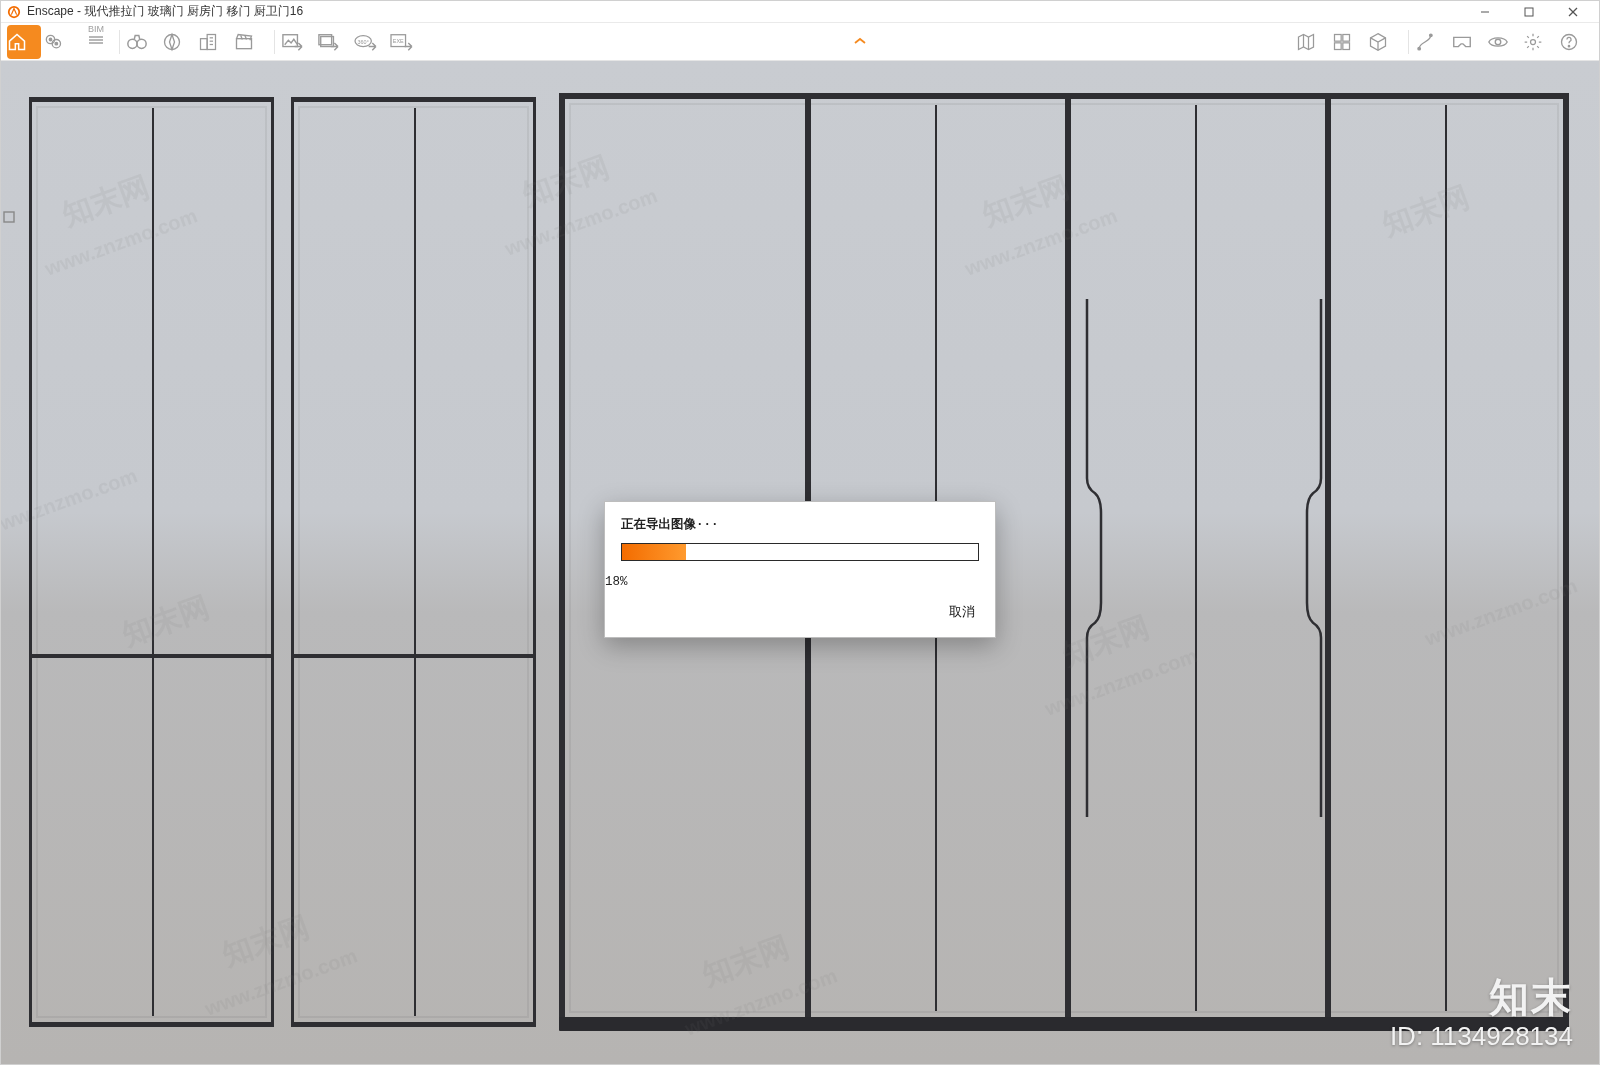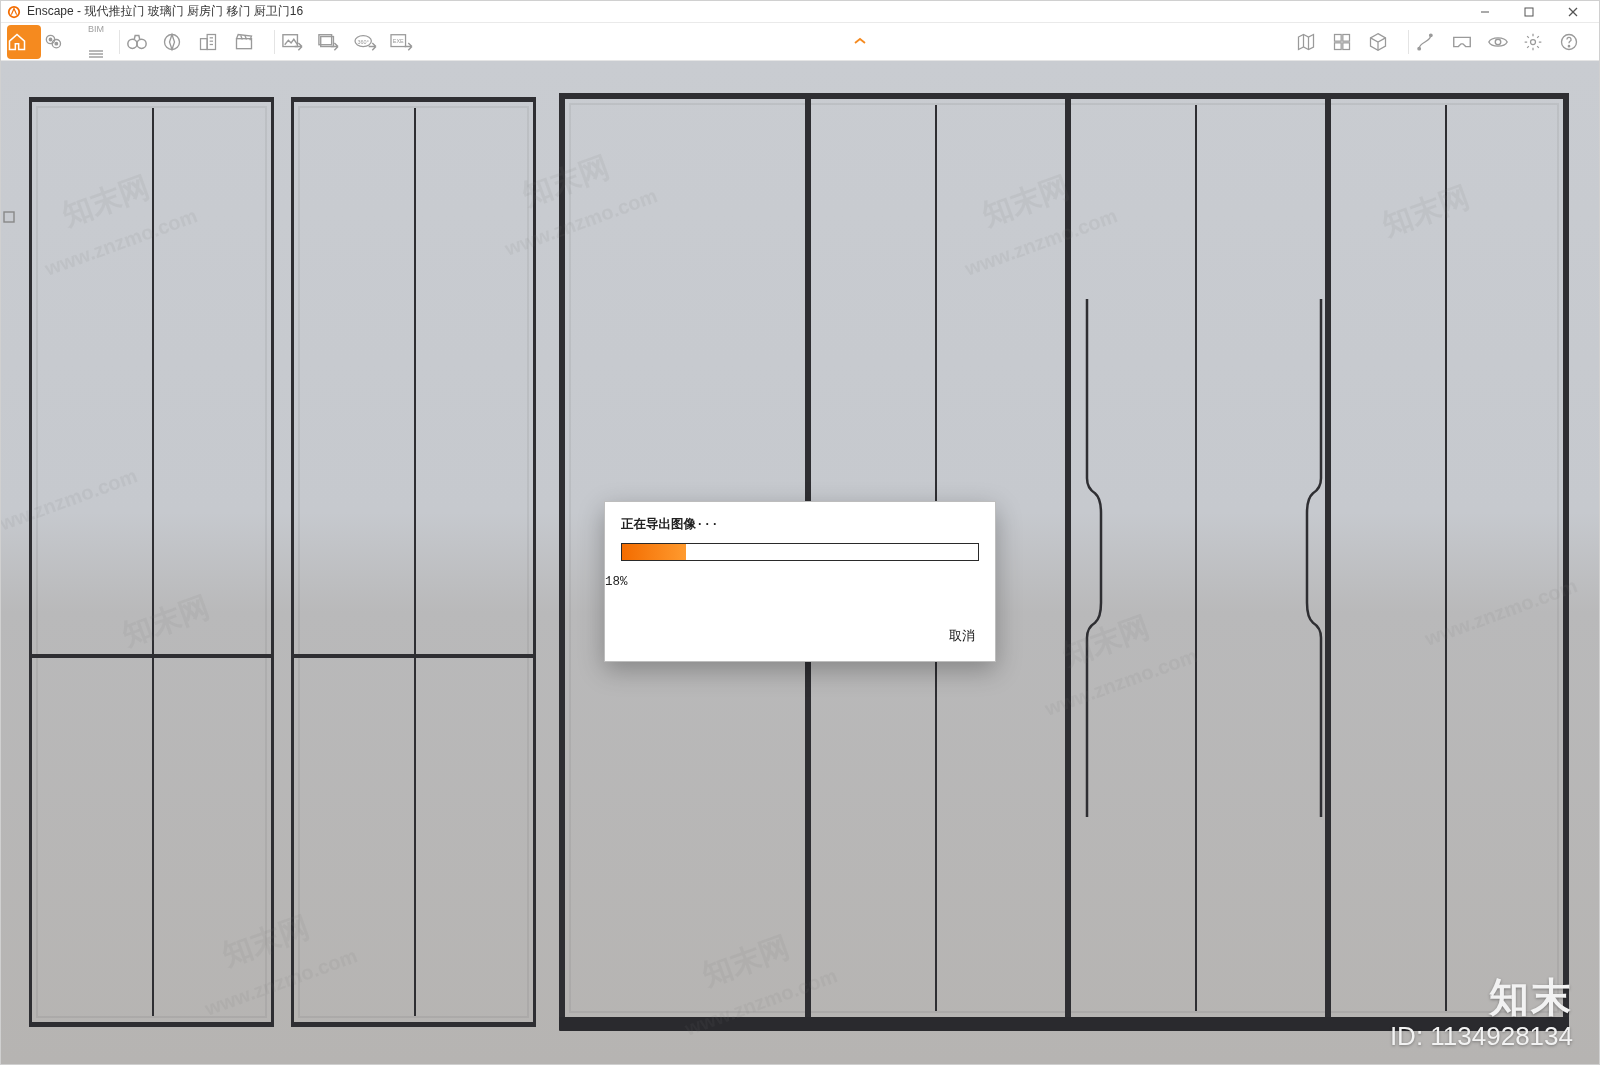--- a/index.html
+++ b/index.html
@@ -8,21 +8,21 @@
 
   
   .titlebar { height: 22px; background: #ffffff; display: flex; align-items: center; padding: 0 4px 0 6px; font-size: 12px; color: #333; border-bottom: 1px solid #eaeaea; }
   .titlebar .logo { width: 14px; height: 14px; margin-right: 6px; display: inline-flex; }
   .titlebar .title { flex: 1; white-space: nowrap; overflow: hidden; text-overflow: ellipsis; }
   .titlebar .win-controls { display: flex; }
   .titlebar .win-btn { width: 44px; height: 22px; display: flex; align-items: center; justify-content: center; color: #555; }
 
   
   .toolbar { height: 38px; background: #ffffff; display: flex; align-items: center; padding: 0 6px; border-bottom: 1px solid #e5e5e5; gap: 2px; }
-  .toolbar .tbtn { width: 34px; height: 34px; display: flex; align-items: center; justify-content: space-between; border-radius: 4px; color: #9a9a9a; }
+  .toolbar .tbtn { width: 34px; height: 34px; display: flex; align-items: center; justify-content: flex-start; border-radius: 4px; color: #9a9a9a; }
   .toolbar .tbtn.active { background: #f58a1f; color: #fff; }
   .toolbar .tbtn svg { display: block; }
   .toolbar .sep { width: 1px; height: 24px; background: #e4e4e4; margin: 0 4px; }
   .toolbar .bim-label { font-size: 9px; color: #a0a0a0; text-align: center; line-height: 1; }
   .toolbar .spacer { flex: 1; display:flex; align-items:flex-start; justify-content:center; }
   .collapse-tab { width: 34px; height: 12px; display:flex; align-items:center; justify-content:center; color:#f58a1f; margin-top:-2px;}
 
   
   .viewport { flex: 1; position: relative; background: linear-gradient(to bottom, #c9ccd1 0%, #c6c9ce 45%, #b9b9ba 55%, #b6b4b2 100%); overflow: hidden; }
   .scene { position: absolute; inset: 0; }
@@ -44,21 +44,21 @@
   .brand-corner { position: absolute; right: 26px; bottom: 12px; text-align: right; color: #f2f2f2; text-shadow: 0 1px 3px rgba(0,0,0,0.35); pointer-events:none;}
   .brand-corner .cn { font-size: 40px; font-weight: 600; letter-spacing: 2px; }
   .brand-corner .id { font-size: 26px; font-weight: 500; margin-top: -4px; }
 
   
   .modal { position: absolute; left: 603px; top: 440px; width: 392px; background: #ffffff; border: 1px solid #bdbdbd; box-shadow: 0 8px 24px rgba(0,0,0,0.28); font-size: 12px; color: #222; font-family: Liberation Mono, monospace; }
   .modal .m-title { font-weight: 700; padding: 14px 16px 10px; font-size: 12.5px; }
   .modal .m-bar-wrap { margin: 0 16px 8px; height: 18px; border: 1px solid #2a2a2a; background: #fff; position: relative; }
   .modal .m-bar-fill { position: absolute; left: 0; top: 0; bottom: 0; background: linear-gradient(to right, #f36c00, #ff9a2e); }
   .modal .m-pct { text-align: left; padding: 6px 0 14px; font-size: 12.5px; }
-  .modal .m-actions { text-align: right; padding: 0 20px 16px; margin-top: 24px; }
+  .modal .m-actions { text-align: right; padding: 0 20px 16px; }
   .modal .m-cancel { display: inline-block; font-size: 13px; color: #111; cursor: pointer; }
 
   
   .left-stub { position:absolute; left:0; top:150px; width:16px; height:40px; display:flex; flex-direction:column; align-items:center; color:#888; font-size:11px;}
 </style>
 </head>
 <body>
 
 <div class="app">
 

